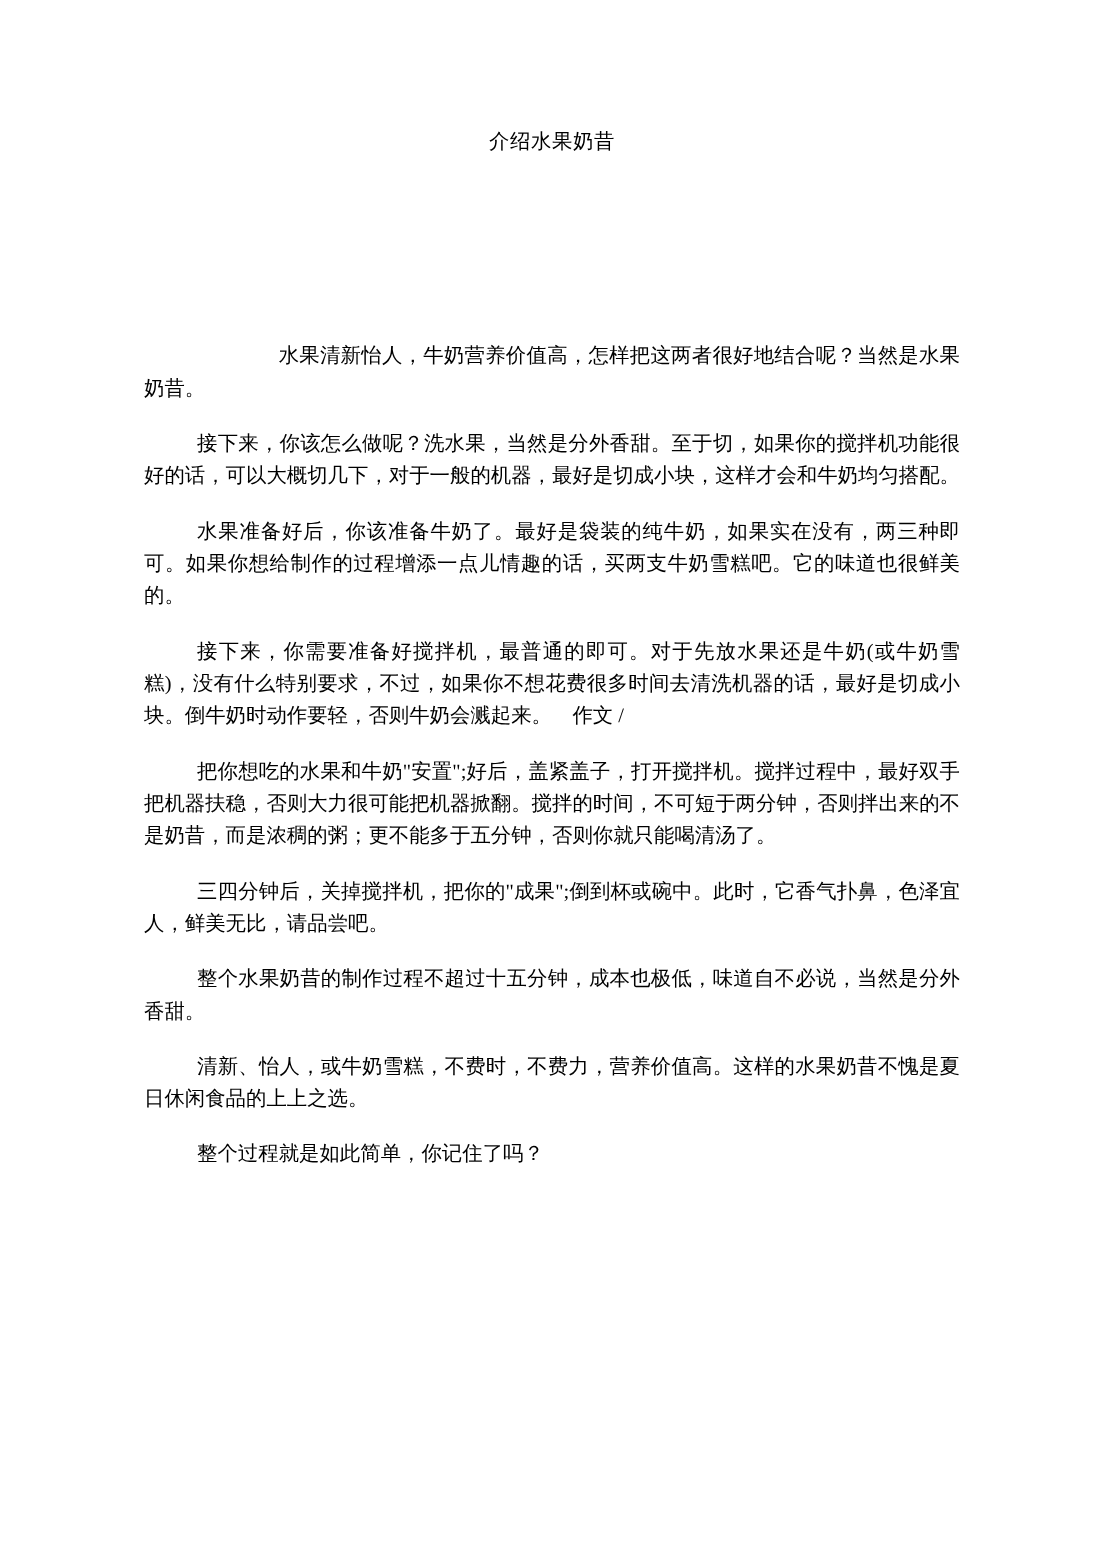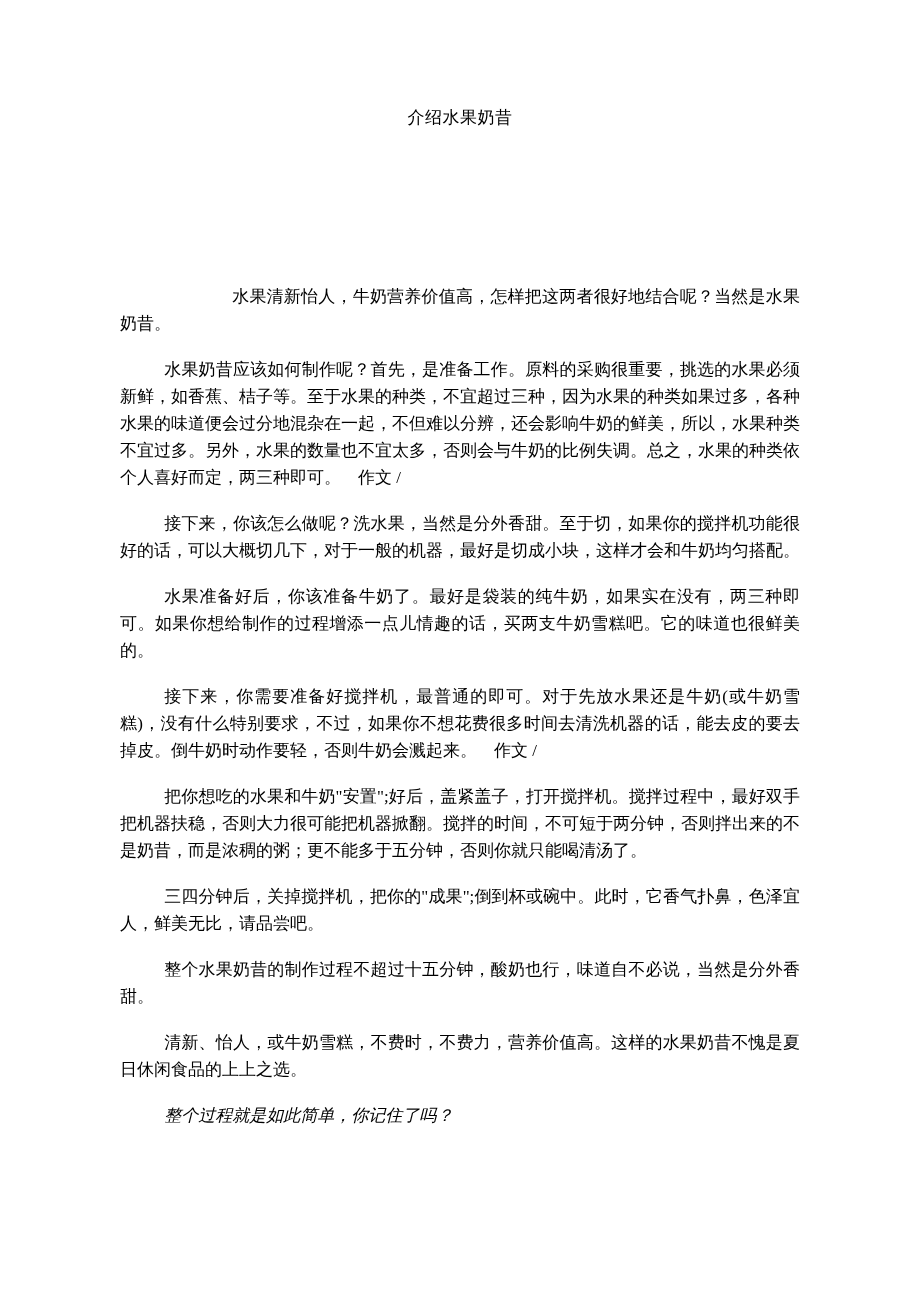--- a/index.html
+++ b/index.html
@@ -38,34 +38,32 @@
     line-height: 27px;
     text-align: justify;
     text-justify: inter-ideograph;
     text-indent: 2.6em;
     word-break: break-all;
   }
   .content p.first-para {
     text-indent: 6.6em;
   }
   .content p.last-para {
-    font-style: italic;
   }
 </style>
 </head>
 <body>
 
 <div class="page">
   <h1 class="doc-title">介绍水果奶昔</h1>
 
   <div class="content">
     <p class="first-para">水果清新怡人，牛奶营养价值高，怎样把这两者很好地结合呢？当然是水果奶昔。</p>
-    <p>水果奶昔应该如何制作呢？首先，是准备工作。原料的采购很重要，挑选的水果必须新鲜，如香蕉、桔子等。至于水果的种类，不宜超过三种，因为水果的种类如果过多，各种水果的味道便会过分地混杂在一起，不但难以分辨，还会影响牛奶的鲜美，所以，水果种类不宜过多。另外，水果的数量也不宜太多，否则会与牛奶的比例失调。总之，水果的种类依个人喜好而定，两三种即可。　作文 /</p>
     <p>接下来，你该怎么做呢？洗水果，当然是分外香甜。至于切，如果你的搅拌机功能很好的话，可以大概切几下，对于一般的机器，最好是切成小块，这样才会和牛奶均匀搭配。</p>
     <p>水果准备好后，你该准备牛奶了。最好是袋装的纯牛奶，如果实在没有，两三种即可。如果你想给制作的过程增添一点儿情趣的话，买两支牛奶雪糕吧。它的味道也很鲜美的。</p>
-    <p>接下来，你需要准备好搅拌机，最普通的即可。对于先放水果还是牛奶(或牛奶雪糕)，没有什么特别要求，不过，如果你不想花费很多时间去清洗机器的话，能去皮的要去掉皮。倒牛奶时动作要轻，否则牛奶会溅起来。　作文 /</p>
+    <p>接下来，你需要准备好搅拌机，最普通的即可。对于先放水果还是牛奶(或牛奶雪糕)，没有什么特别要求，不过，如果你不想花费很多时间去清洗机器的话，最好是切成小块。倒牛奶时动作要轻，否则牛奶会溅起来。　作文 /</p>
     <p>把你想吃的水果和牛奶"安置";好后，盖紧盖子，打开搅拌机。搅拌过程中，最好双手把机器扶稳，否则大力很可能把机器掀翻。搅拌的时间，不可短于两分钟，否则拌出来的不是奶昔，而是浓稠的粥；更不能多于五分钟，否则你就只能喝清汤了。</p>
     <p>三四分钟后，关掉搅拌机，把你的"成果";倒到杯或碗中。此时，它香气扑鼻，色泽宜人，鲜美无比，请品尝吧。</p>
-    <p>整个水果奶昔的制作过程不超过十五分钟，酸奶也行，味道自不必说，当然是分外香甜。</p>
+    <p>整个水果奶昔的制作过程不超过十五分钟，成本也极低，味道自不必说，当然是分外香甜。</p>
     <p>清新、怡人，或牛奶雪糕，不费时，不费力，营养价值高。这样的水果奶昔不愧是夏日休闲食品的上上之选。</p>
     <p class="last-para">整个过程就是如此简单，你记住了吗？</p>
   </div>
 </div>
 
 </body></html>

